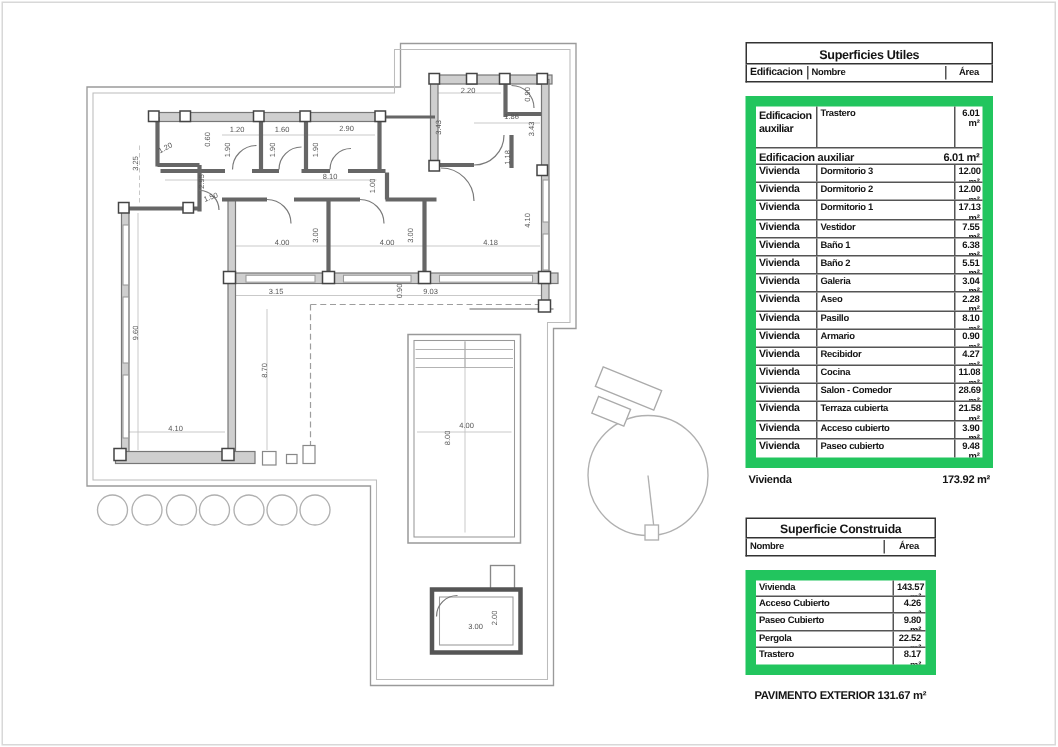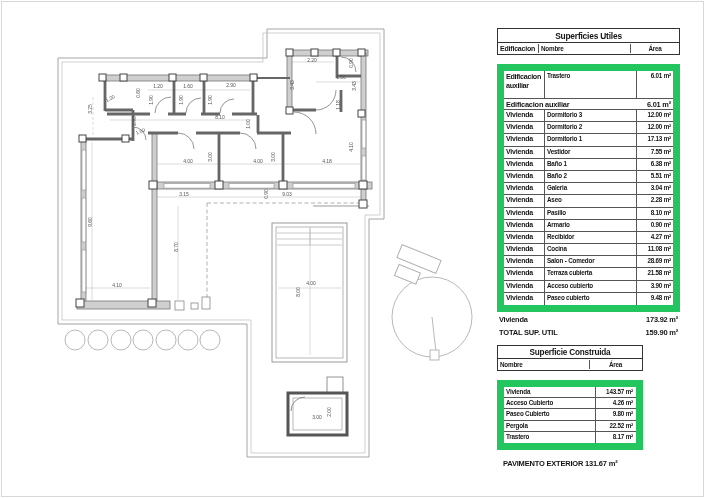--- a/index.html
+++ b/index.html
@@ -5,22 +5,22 @@
   html,body{margin:0;padding:0;}
   body{width:705px;height:498px;position:relative;background:#fff;overflow:hidden;
        font-family:"Liberation Sans",sans-serif;}
   .page-frame{position:absolute;left:1px;top:1px;width:701px;height:494px;
        border:1px solid #d8d8d8;pointer-events:none;}
   #plan-svg{position:absolute;left:0;top:0;}
   .dim{font-size:5px;fill:#555;text-anchor:middle;font-family:"Liberation Sans",sans-serif;}
 
   
   .tbl{position:absolute;color:#141414;font-weight:bold;letter-spacing:-0.2px;}
-  #tbl-utiles{left:497px;top:28px;width:183px;}
-  #tbl-constr{left:497px;top:345px;width:146px;}
+  #tbl-utiles{left:497px;top:28px;width:165px;}
+  #tbl-constr{left:497px;top:345px;width:127px;}
   .t-title{border:1px solid #333;height:15px;display:flex;align-items:center;
        justify-content:center;font-size:8.4px;box-sizing:border-box;}
   .t-head{border-left:1px solid #333;border-right:1px solid #333;border-bottom:1px solid #333;
        height:12px;display:flex;align-items:center;font-size:6.3px;box-sizing:border-box;}
   .t-gap{height:9px;}
   .grid{border:7px solid #22c55e;box-sizing:border-box;}
   .g-row{display:flex;border-bottom:0.8px solid #555;align-items:stretch;box-sizing:border-box;}
   .g-row:last-child{border-bottom:none;}
   .cell{padding:1px 2px;box-sizing:border-box;overflow:hidden;}
   
@@ -306,24 +306,20 @@
           <div class="cell u-c1">Vivienda</div>
           <div class="cell u-c2">Paseo cubierto</div>
           <div class="cell u-c3">9.48 m²</div>
         </div>
       </div>
   </div>
   <div class="sub-row" style="padding-top:3px;">
     <span>Vivienda</span>
     <span>173.92 m²</span>
   </div>
-  <div class="tot-row">
-    <span>TOTAL SUP. UTIL</span>
-    <span>159.90 m²</span>
-  </div>
 </div>
 
 <div class="tbl" id="tbl-constr">
   <div class="t-title" style="font-size:8.2px;height:14px;">Superficie Construida</div>
   <div class="t-head">
     <div class="cell c-c1">Nombre</div>
     <div class="cell c-c2" style="text-align:center;">Área</div>
   </div>
   <div class="t-gap"></div>
   <div class="grid" id="constr-rows">

